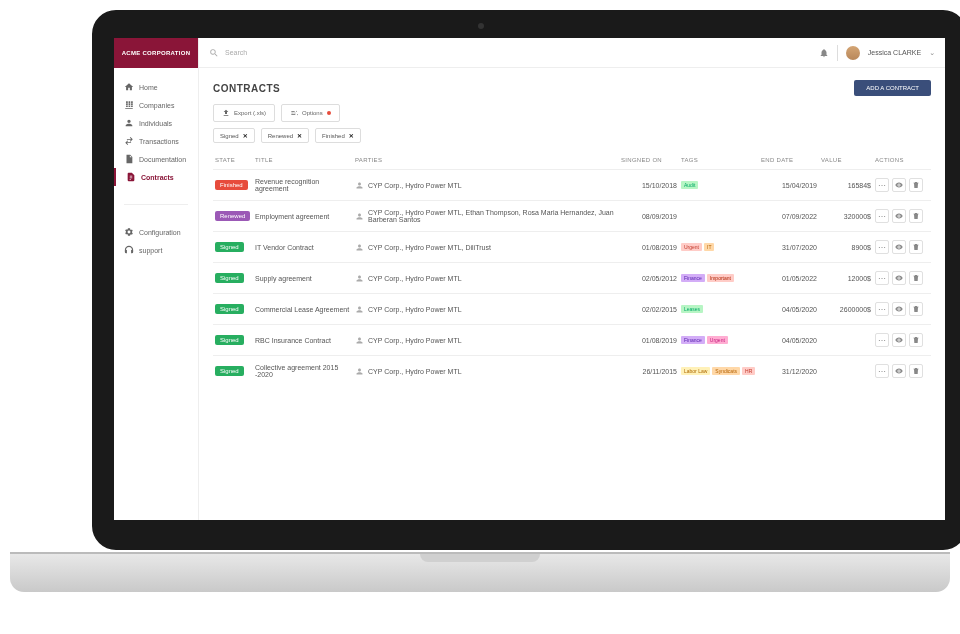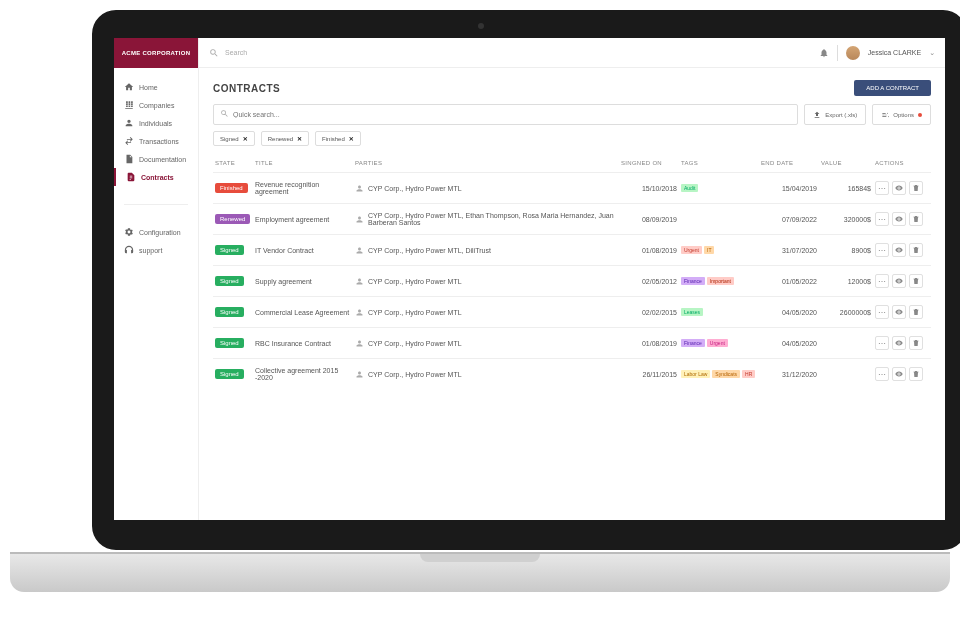--- a/index.html
+++ b/index.html
@@ -191,26 +191,20 @@
           </div>
         </div>
 
         <div class="content">
           <div class="page-head">
             <div class="page-title">CONTRACTS</div>
             <div class="btn-primary">ADD A CONTRACT</div>
           </div>
 
           <div class="toolbar">
-            <div class="quick-search">
-              <span class="sicon"><svg viewBox="0 0 24 24" width="9" height="9" fill="currentColor">
-                    <path id="svg-search2" d="M15.5 14h-.79l-.28-.27A6.47 6.47 0 0016 9.5 6.5 6.5 0 109.5 16c1.61 0 3.09-.59 4.23-1.57l.27.28v.79L19 20.5 20.5 19 15.5 14zM9.5 14A4.5 4.5 0 119.5 5a4.5 4.5 0 010 9z"></path>
-                  </svg></span>
-              <input type="text" placeholder="Quick search..." style="">
-            </div>
             <div class="btn-outline">
               <svg viewBox="0 0 24 24" width="8" height="8" fill="currentColor">
                   <path id="svg-export" d="M5 20h14v-2H5v2zm7-18L5 9h4v6h6V9h4l-7-7z"></path>
                 </svg>
               <span>Export (.xls)</span>
             </div>
             <div class="btn-outline">
               <svg viewBox="0 0 24 24" width="8" height="8" fill="currentColor">
                   <path id="svg-sliders" d="M4 6h10v2H4V6zm0 5h7v2H4v-2zm0 5h12v2H4v-2zM18 5v4l3-2-3-2zm-4 5v4l3-2-3-2zm7 5v4l3-2-3-2z"></path>
                 </svg>

